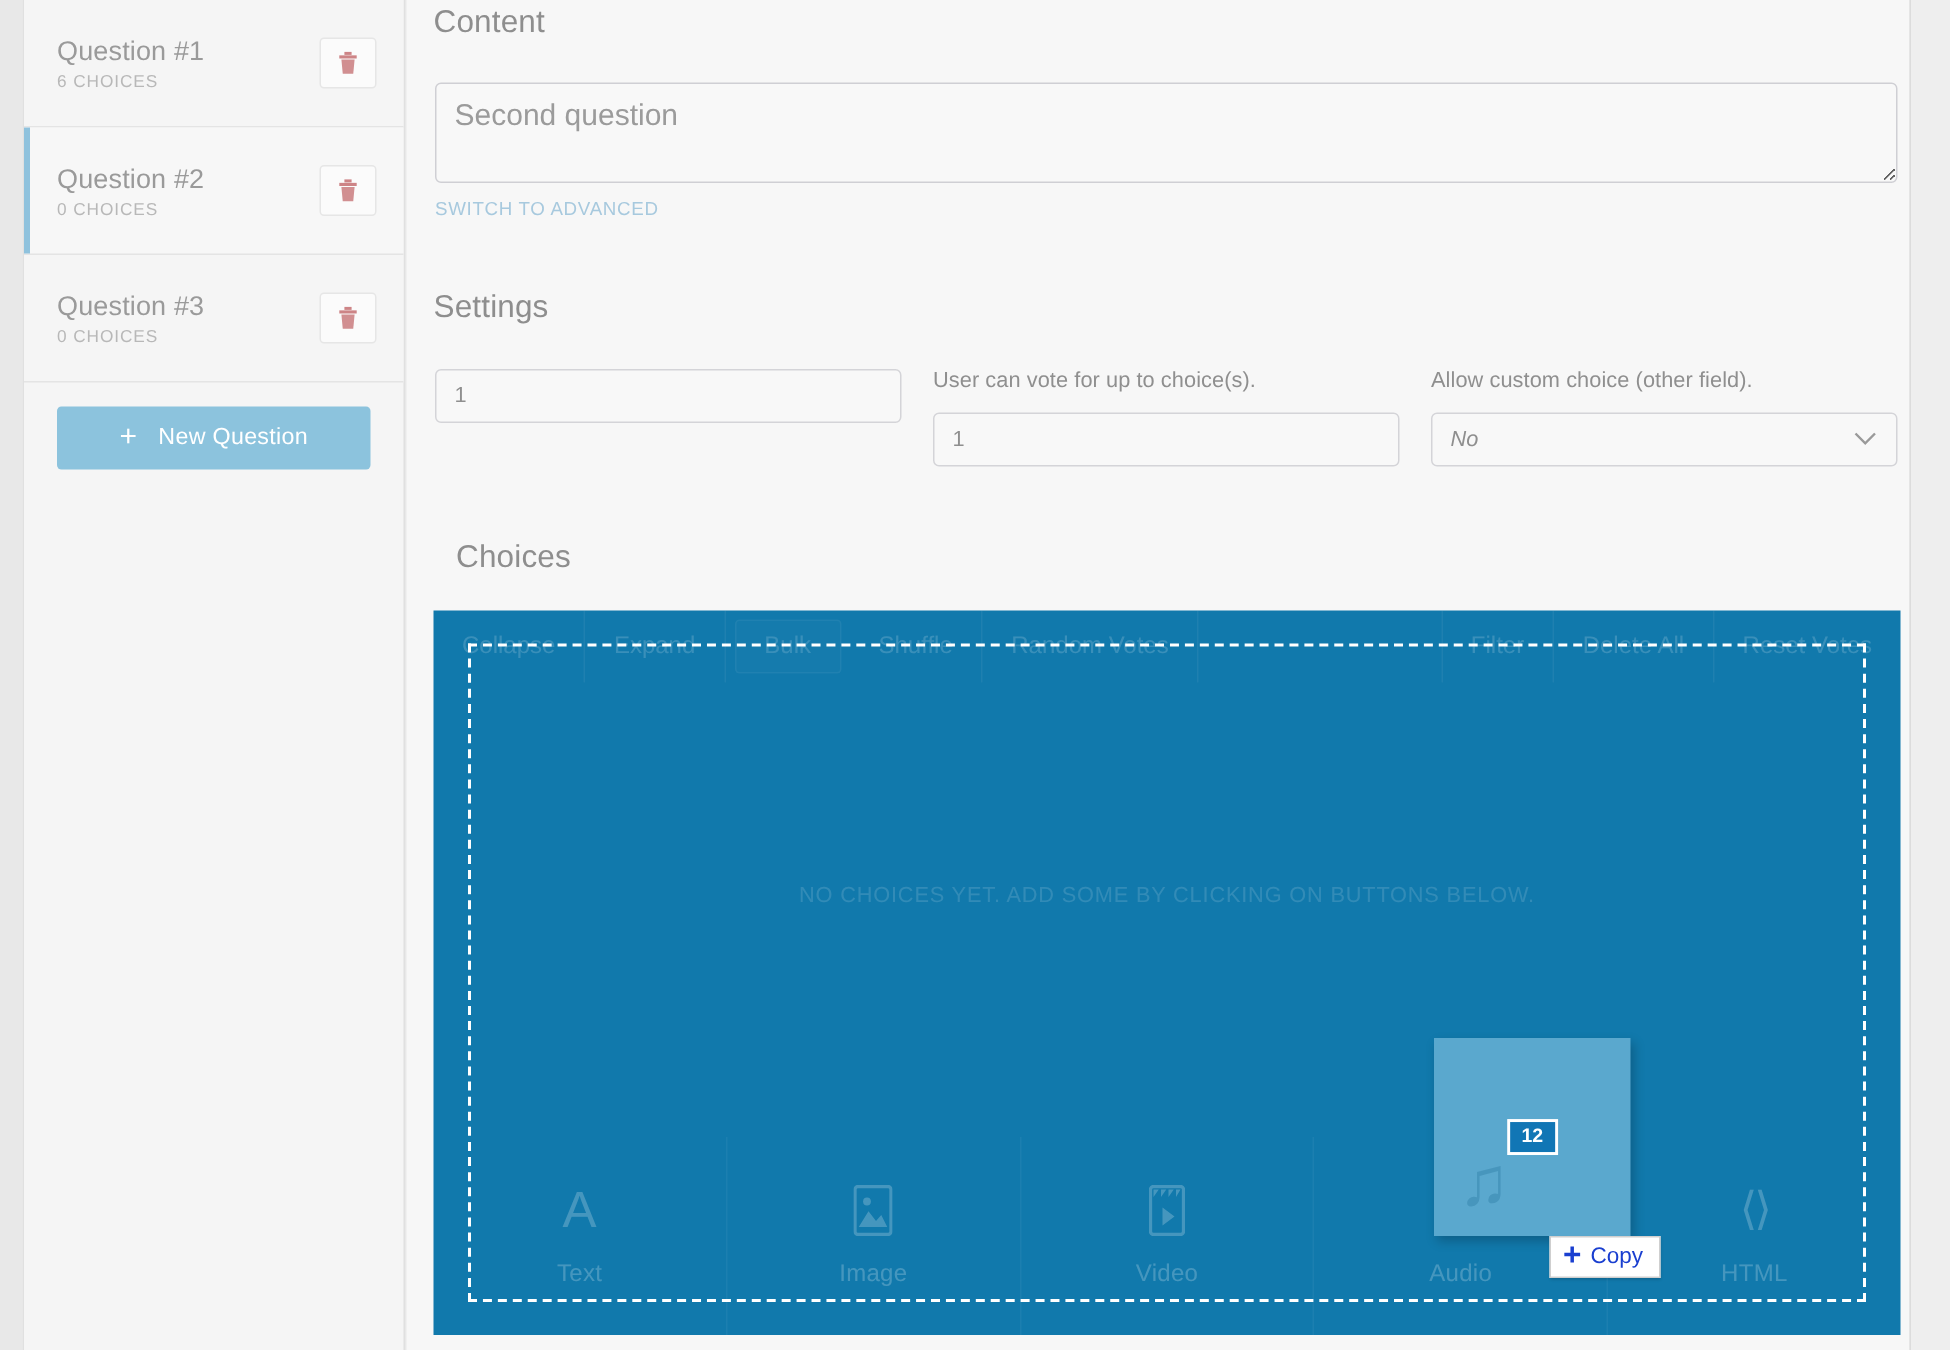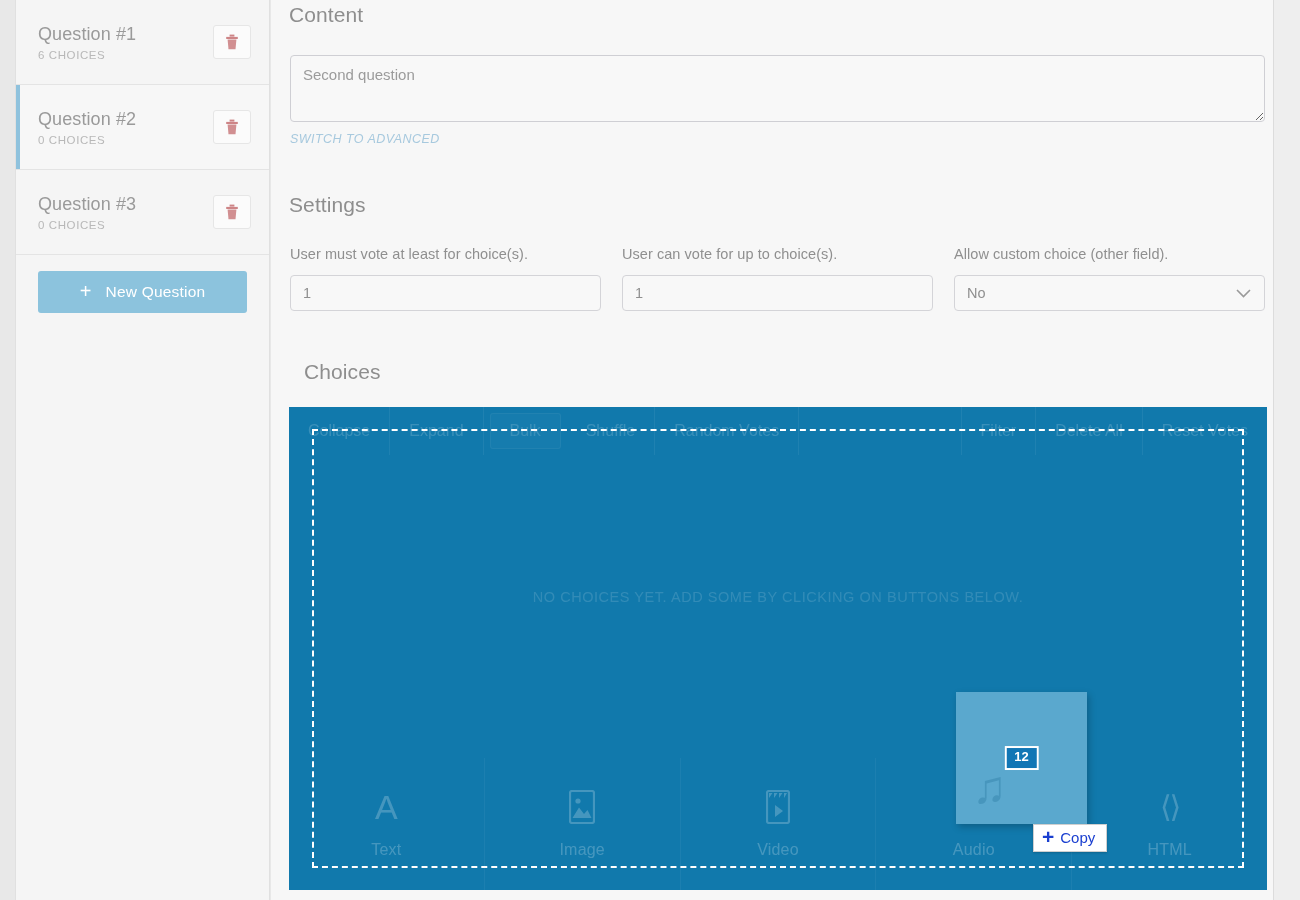--- a/index.html
+++ b/index.html
@@ -128,37 +128,36 @@
   #choices-heading { position: absolute; left: 304px; top: 360px; }
 
   #content-textarea {
     position: absolute;
     left: 290px; top: 55px;
     width: 975px; height: 67px;
     border: 1px solid #cfcfd4;
     border-radius: 4px;
     background: #f8f8f8;
     font-family: "Liberation Sans", sans-serif;
-    font-size: 15px;
+    font-size: 20px;
     color: #8f8f8f;
     padding: 10px 12px;
     resize: vertical;
     outline: none;
   }
   #content-textarea::placeholder { color: #9b9b9b; }
 
   #switch-advanced {
     position: absolute;
     left: 290px; top: 132px;
     font-size: 12.5px;
     color: #a7c9de;
     letter-spacing: 0.45px;
     text-decoration: none;
     cursor: pointer;
-    font-style: italic;
   }
 
   
   #settings-row {
     position: absolute;
     left: 290px; top: 246px;
     width: 976px;
     display: flex;
     gap: 21px;
   }
@@ -189,20 +188,21 @@
     right: 14px; top: 50%;
     transform: translateY(-50%);
     pointer-events: none;
     color: #9a9a9a;
   }
   select.setting-input {
     appearance: none;
     -webkit-appearance: none;
     padding-right: 24px;
     cursor: pointer;
+    font-style: italic;
   }
 
   
   #choices-panel {
     position: absolute;
     left: 289px; top: 407px;
     width: 978px;
     height: 483px;
     background: #1179ac;
     overflow: hidden;
@@ -440,21 +440,20 @@
 
   <textarea id="content-textarea" placeholder="Second question" style=""></textarea>
 
   <a id="switch-advanced">SWITCH TO ADVANCED</a>
 
   <h2 class="section-head" id="settings-heading">Settings</h2>
 
   <div id="settings-row">
 
     <div class="setting-field">
-      <label class="setting-label">User must vote at least for choice(s).</label>
       <input class="setting-input" type="text" value="1" style="">
     </div>
 
     <div class="setting-field">
       <label class="setting-label">User can vote for up to choice(s).</label>
       <input class="setting-input" type="text" value="1" style="">
     </div>
 
     <div class="setting-field">
       <label class="setting-label">Allow custom choice (other field).</label>

